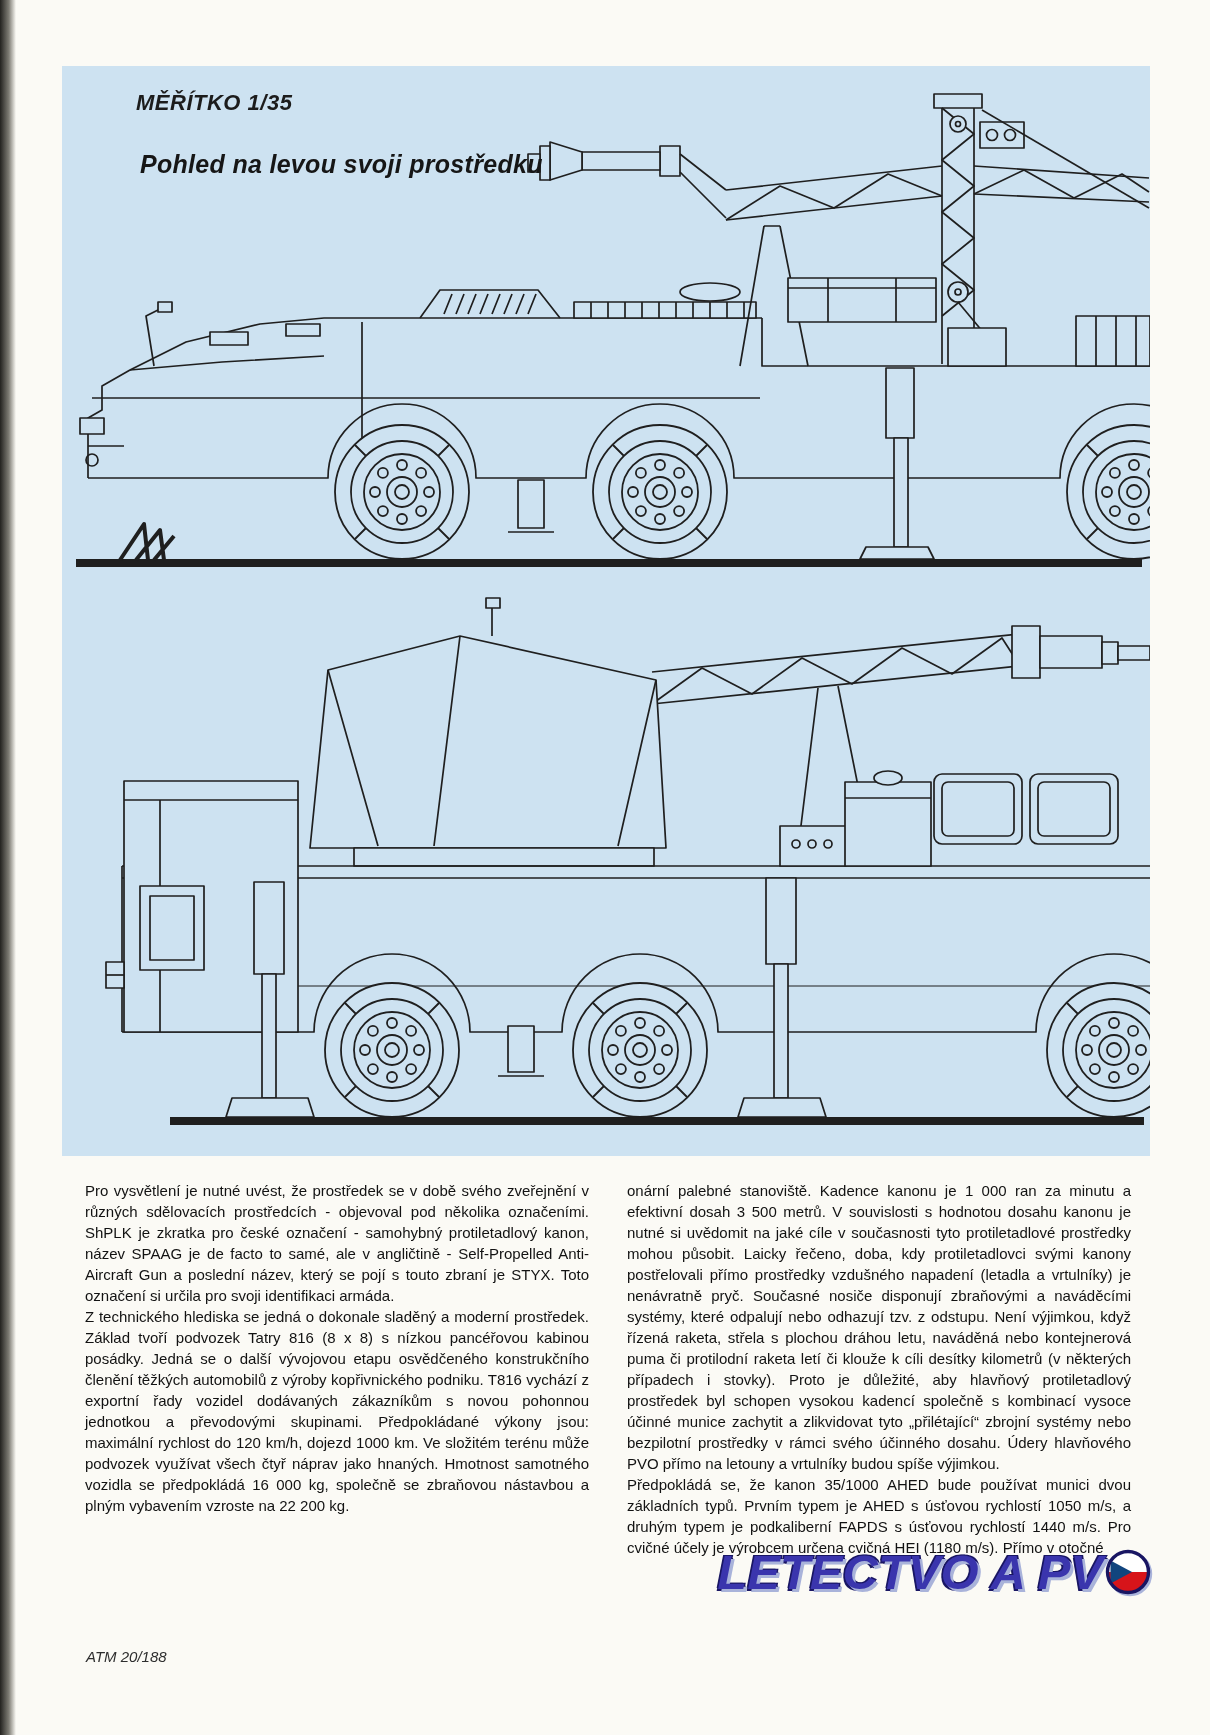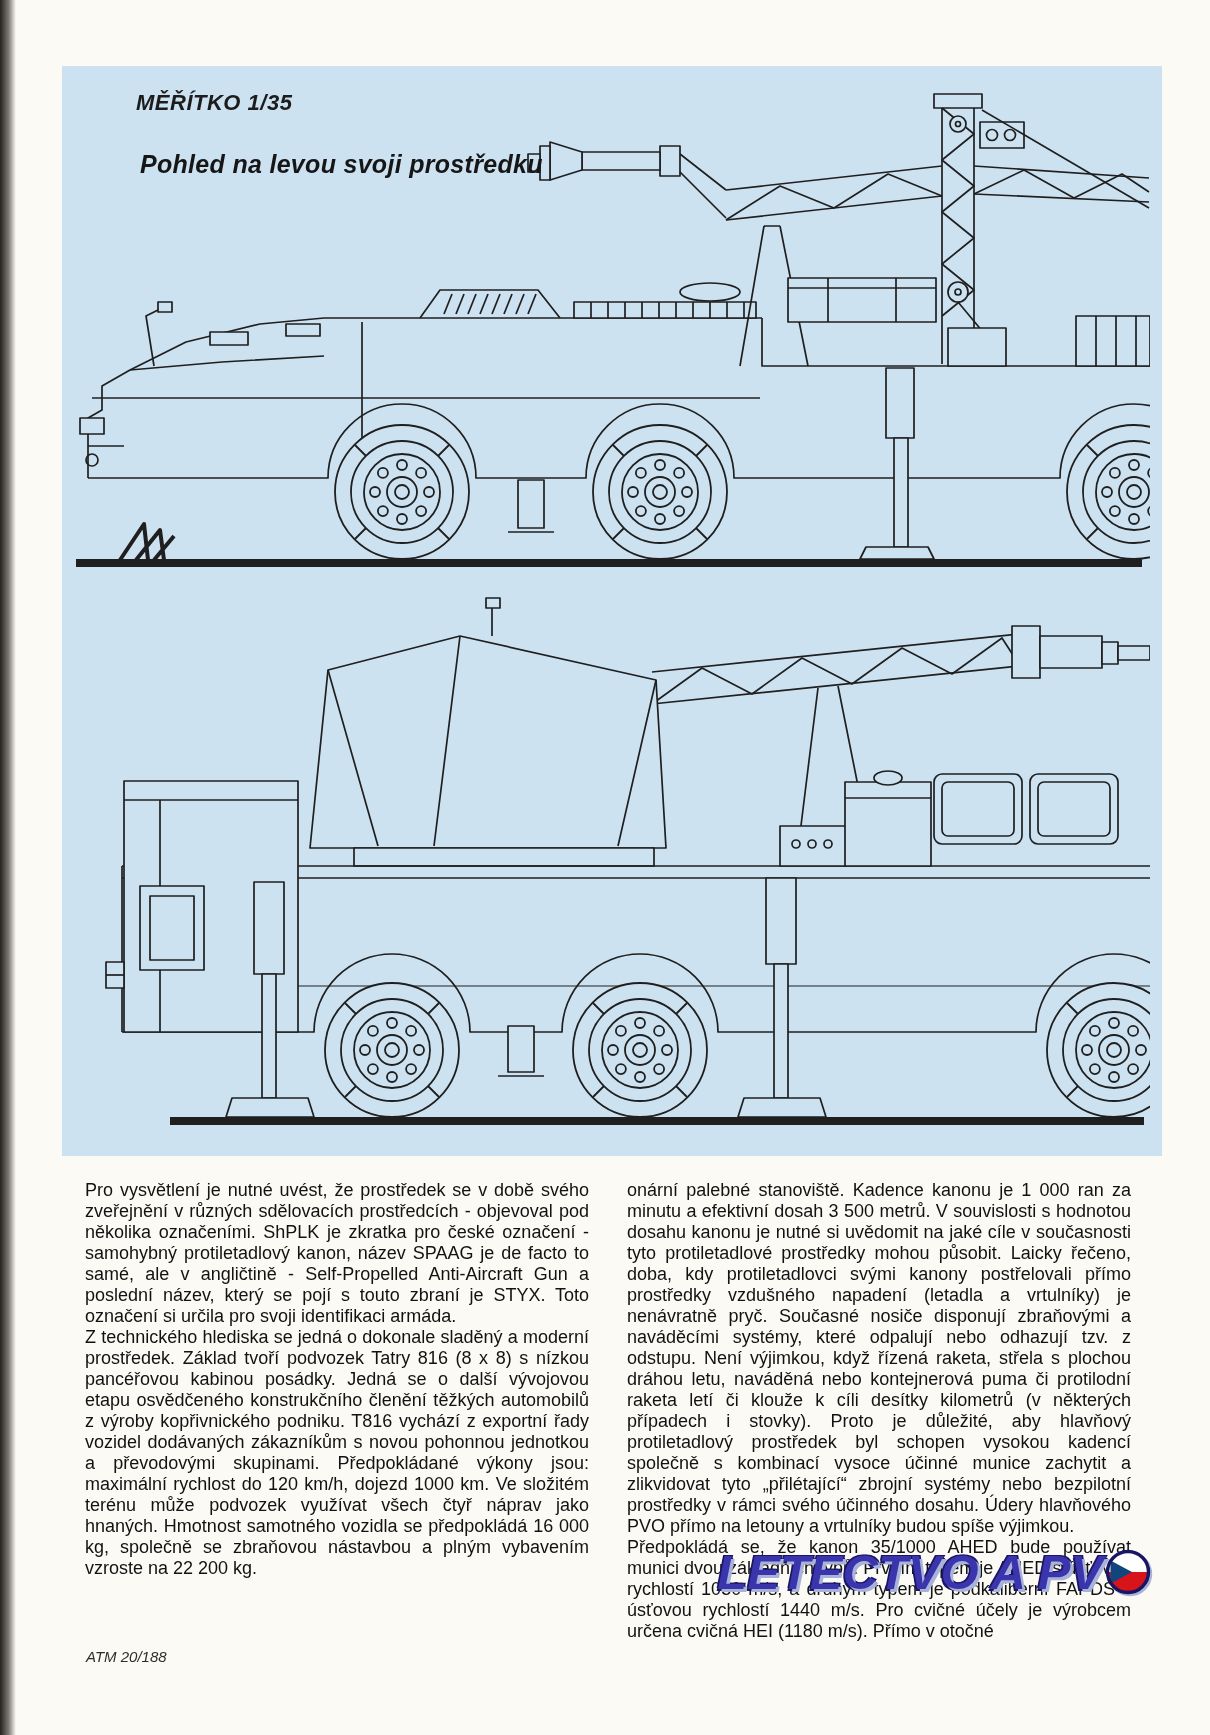--- a/index.html
+++ b/index.html
@@ -7,42 +7,42 @@
     position:relative; width:1210px; height:1735px; margin:0 auto;
     background:#fbfaf5; overflow:hidden;
     font-family:"Liberation Sans", sans-serif; color:#141414;
   }
   .edge-left {
     position:absolute; left:0; top:0; width:16px; height:100%;
     background:linear-gradient(90deg,#23221f 0%,#7e7c74 55%,rgba(120,118,110,0) 100%);
   }
   .panel {
     position:absolute; left:62px; top:66px; width:1088px; height:1090px;
-    background:#cde2f1; overflow:hidden;padding-left:12px;
+    background:#cde2f1; overflow:hidden;
   }
   .scale-label {
     position:absolute; left:74px; top:24px;
     font-size:22px; font-weight:bold; font-style:italic; color:#1c1c1c;
     letter-spacing:0.5px;
   }
   .view-label {
     position:absolute; left:78px; top:84px;
     font-size:25px; font-weight:bold; font-style:italic; color:#161616;
     letter-spacing:0.3px;
   }
   svg.draw { position:absolute; left:0; }
   svg.draw-top { top:0; }
   svg.draw-bottom { top:520px; }
 
   .article {
     position:absolute; left:85px; top:1180px; width:1046px;
     display:flex; gap:38px;
   }
   .col {
-    width:504px; font-size:18px; line-height:21px;
+    width:504px; font-size:15px; line-height:21px;
     text-align:justify; color:#121212;
   }
   .col p { margin:0; }
 
   .footer-issue {
     position:absolute; left:86px; top:1648px;
     font-style:italic; font-size:15px; color:#2e2e2e;
   }
   .logo {
     position:absolute; right:58px; top:1544px;

